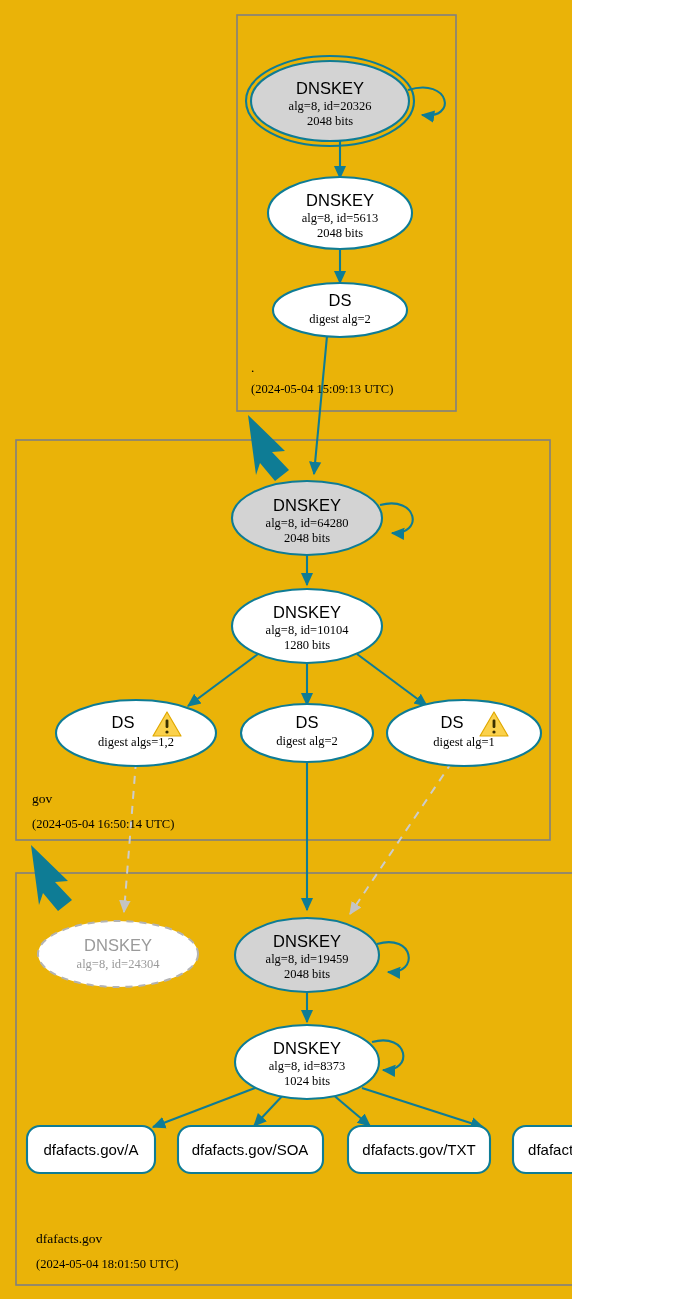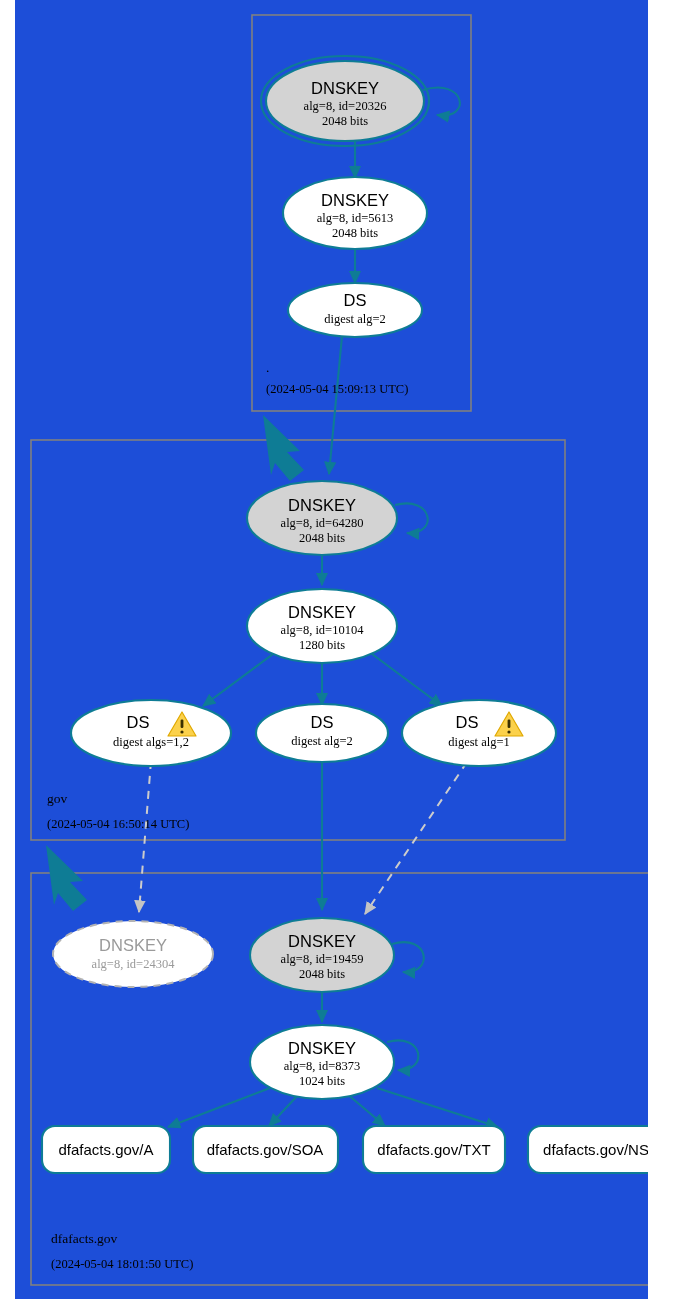--- a/index.html
+++ b/index.html
@@ -5,25 +5,24 @@
   html, body {
     margin: 0;
     padding: 0;
     background: #ffffff;
   }
   body {
     font-family: "Liberation Sans", sans-serif;
   }
   #canvas {
     position: relative;
-    width: 633px;
+    width: 572px;
     height: 1299px;
-    background: #1d4ed8;
+    background: #eab308;
     overflow: hidden;
-    margin-left: 15px;
   }
   svg#diagram {
     position: absolute;
     top: 0;
     left: 0;
     width: 676px;
     height: 1299px;
   }
   .zone-box {
     fill: none;

